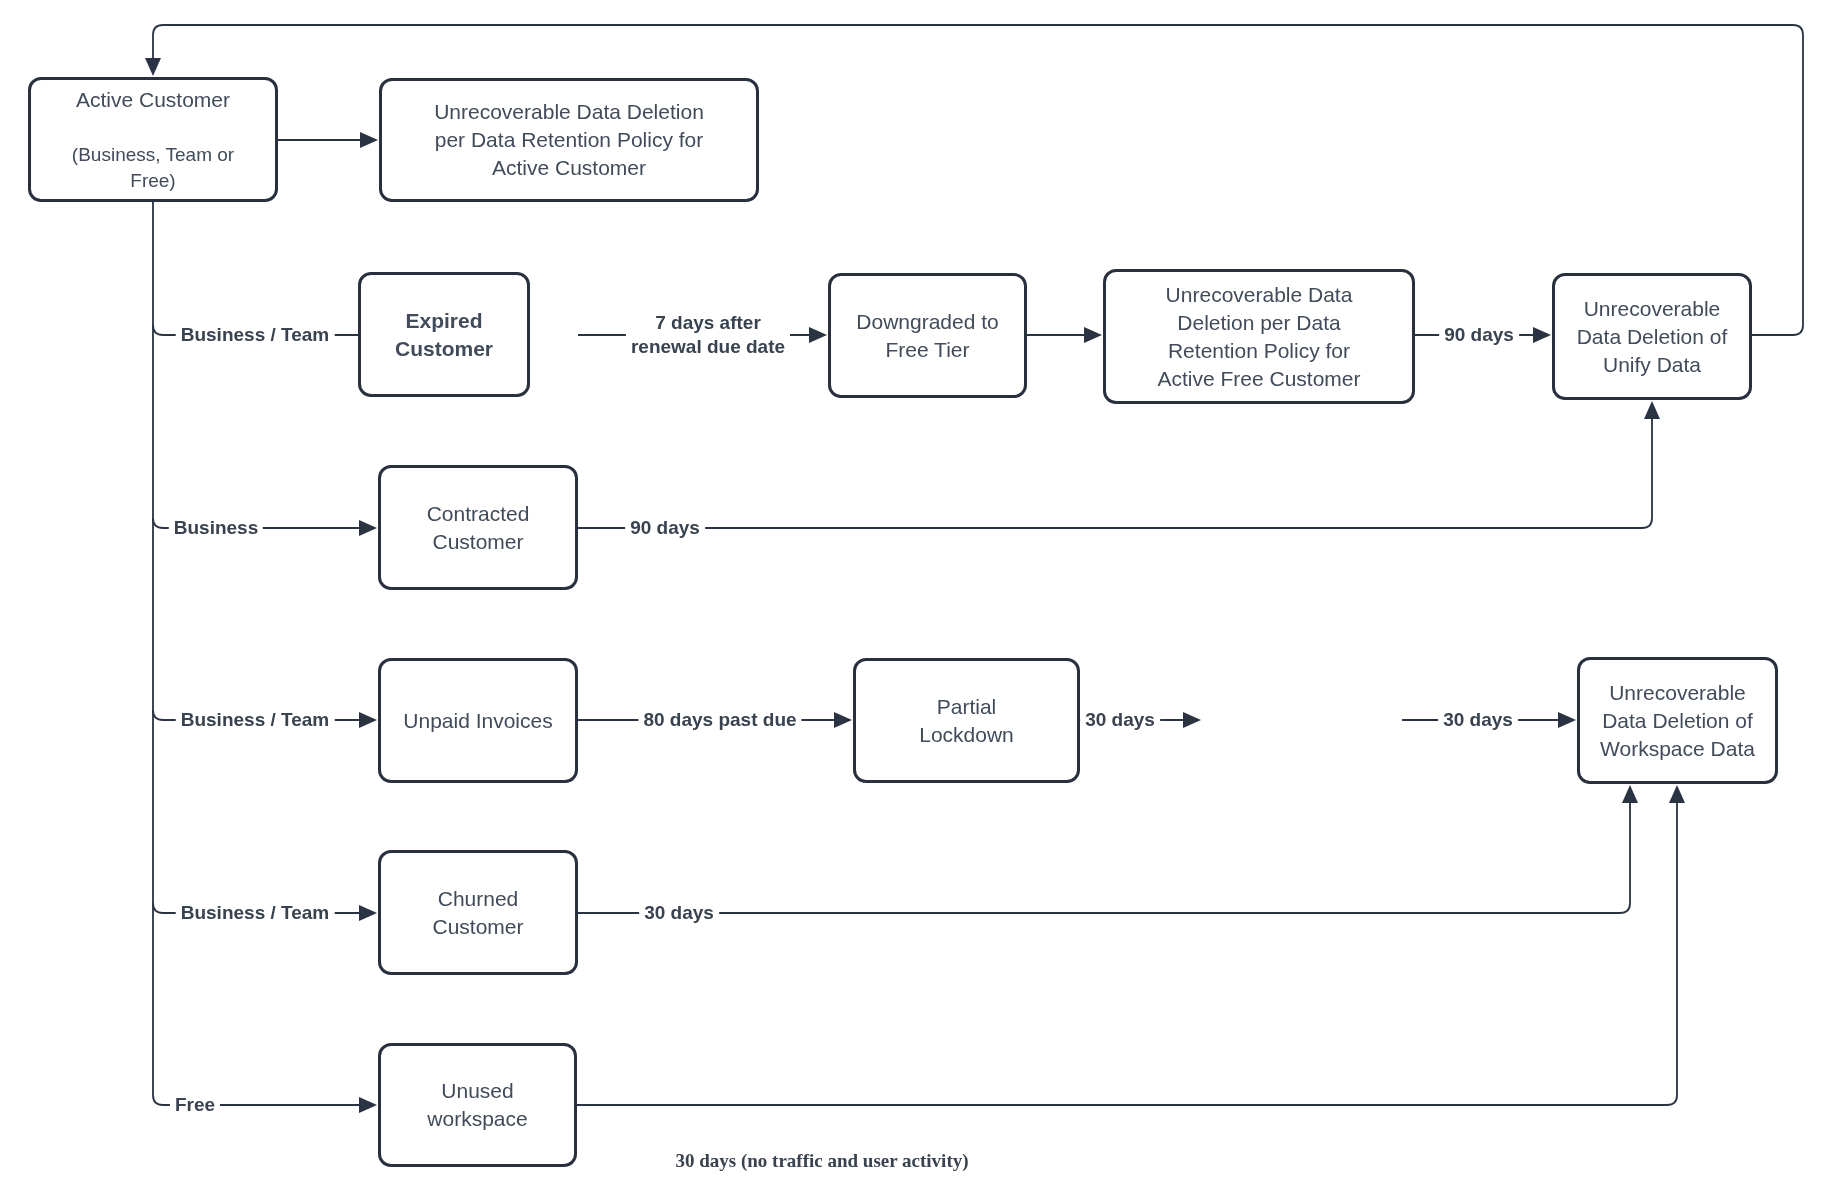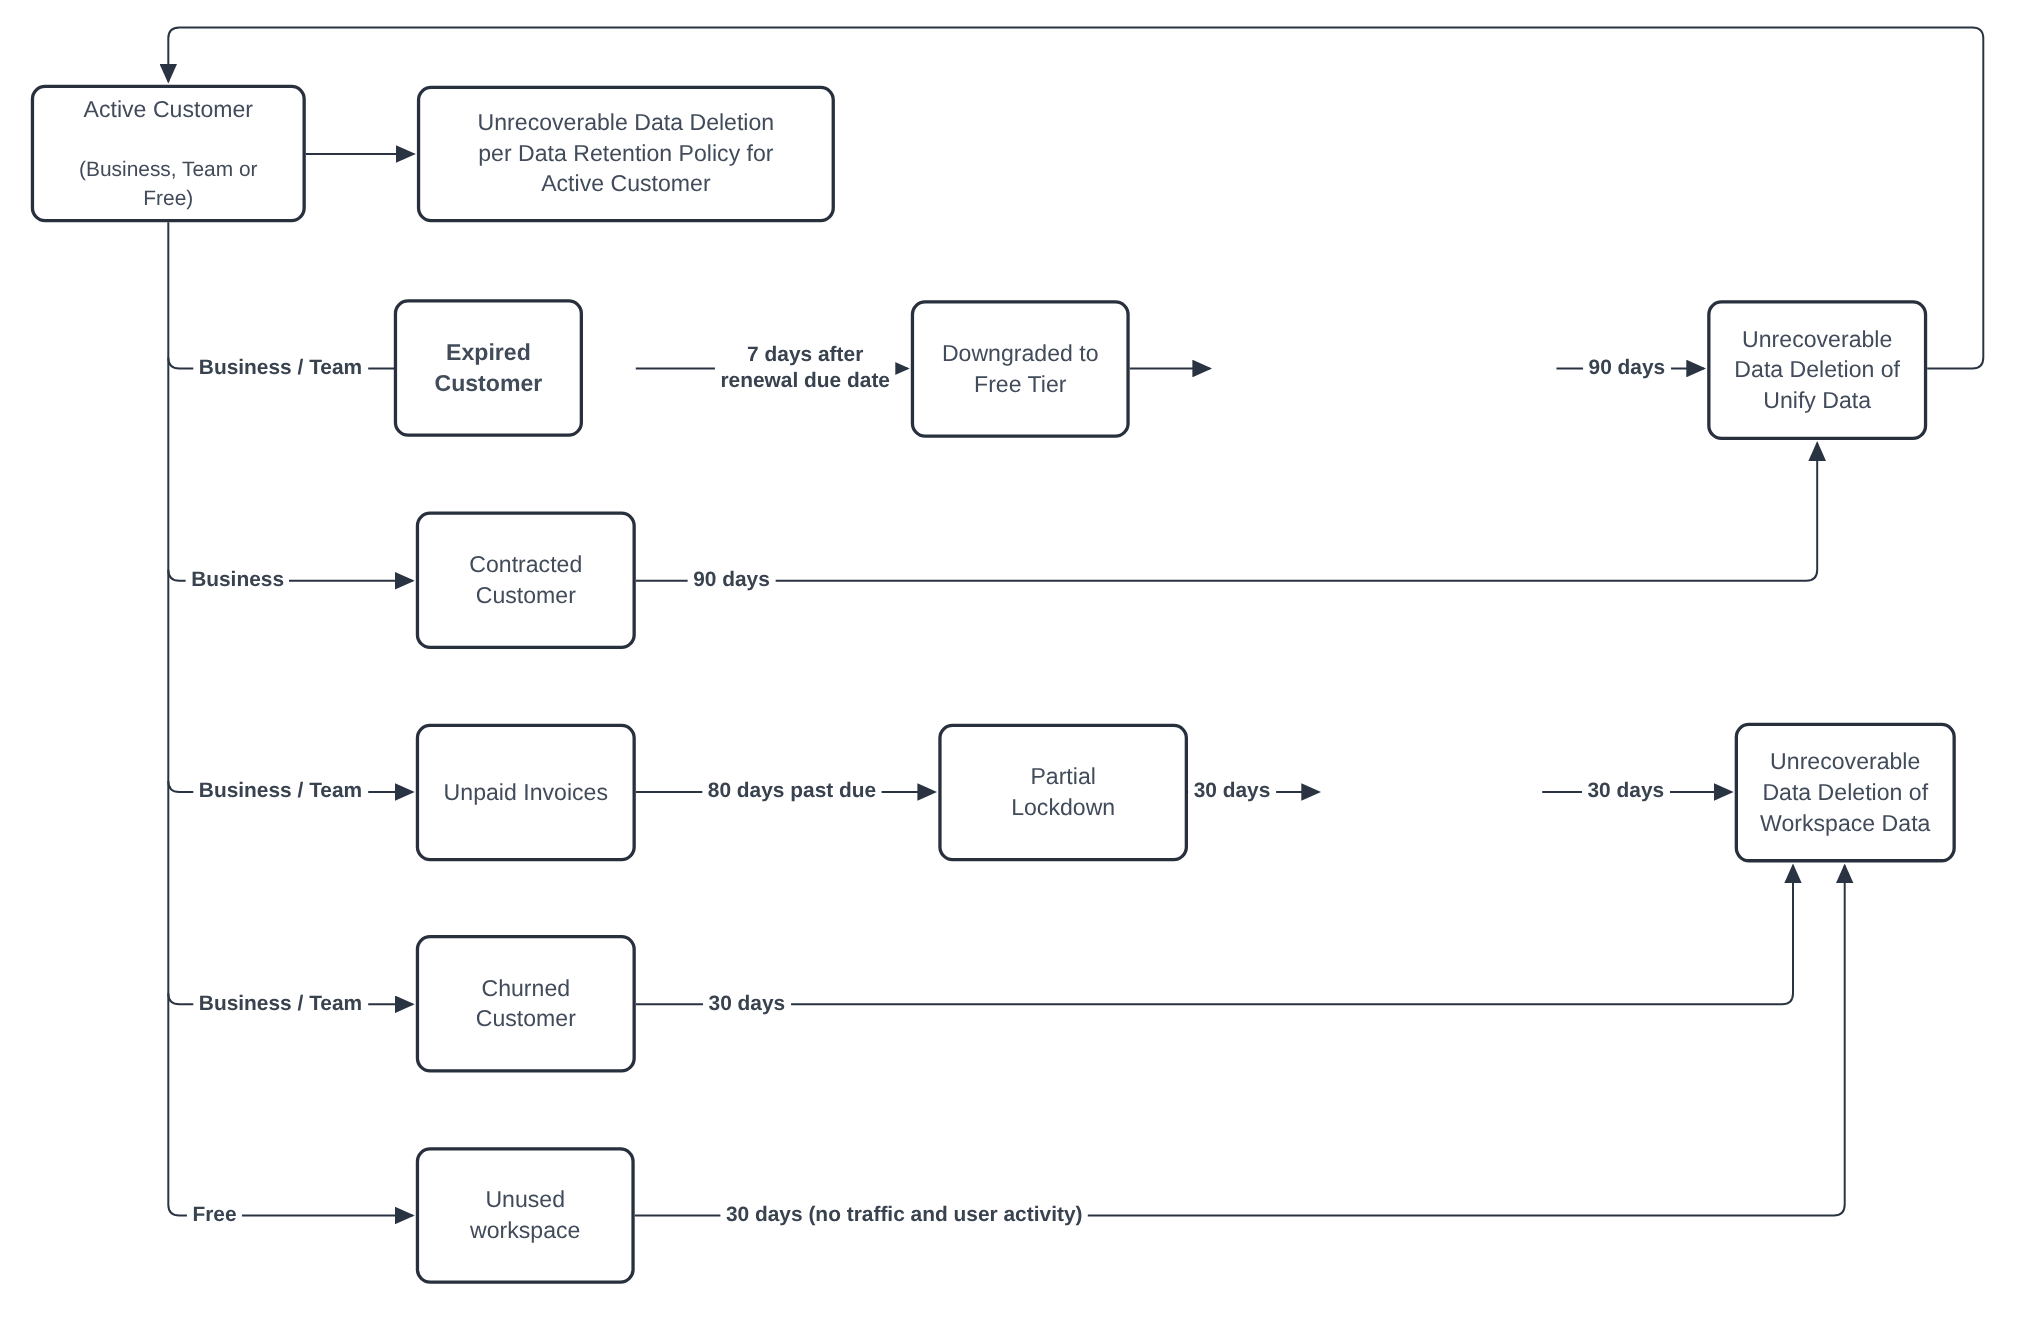--- a/index.html
+++ b/index.html
@@ -101,20 +101,26 @@
   <div class="node" style="left:358px;top:272px;width:172px;height:125px;font-weight:bold;">
     <span>Expired
 Customer</span>
   </div>
 
   <div class="node" style="left:828px;top:273px;width:199px;height:125px;">
     <span>Downgraded to
 Free Tier</span>
   </div>
 
+  <div class="node" style="left:1103px;top:269px;width:312px;height:135px;">
+    <span>Unrecoverable Data
+Deletion per Data
+Retention Policy for
+Active Free Customer</span>
+  </div>
 
   <div class="node" style="left:1552px;top:273px;width:200px;height:127px;">
     <span>Unrecoverable
 Data Deletion of
 Unify Data</span>
   </div>
 
   <div class="node" style="left:378px;top:465px;width:200px;height:125px;">
     <span>Contracted
 Customer</span>
@@ -140,27 +146,27 @@
     <span>Churned
 Customer</span>
   </div>
 
   <div class="node" style="left:378px;top:1043px;width:199px;height:124px;">
     <span>Unused
 workspace</span>
   </div>
 
   <div class="edge-label" style="left:255px;top:335px;">Business / Team</div>
-  <div class="edge-label" style="left:708px;top:335px;margin-left:24px;">7 days after
+  <div class="edge-label" style="left:708px;top:335px;">7 days after
 renewal due date</div>
   <div class="edge-label" style="left:1479px;top:335px;">90 days</div>
   <div class="edge-label" style="left:216px;top:528px;">Business</div>
   <div class="edge-label" style="left:665px;top:528px;">90 days</div>
   <div class="edge-label" style="left:255px;top:720px;">Business / Team</div>
   <div class="edge-label" style="left:720px;top:720px;">80 days past due</div>
   <div class="edge-label" style="left:1120px;top:720px;">30 days</div>
   <div class="edge-label" style="left:1478px;top:720px;">30 days</div>
   <div class="edge-label" style="left:255px;top:913px;">Business / Team</div>
   <div class="edge-label" style="left:679px;top:913px;">30 days</div>
   <div class="edge-label" style="left:195px;top:1105px;">Free</div>
-  <div class="edge-label" style="left:822px;top:1105px;">30 days (no traffic and user activity)</div>
+  <div class="edge-label" style="left:822px;top:1161px;font-family:Liberation Serif, serif;">30 days (no traffic and user activity)</div>
 
 </div>
 
 </body></html>

